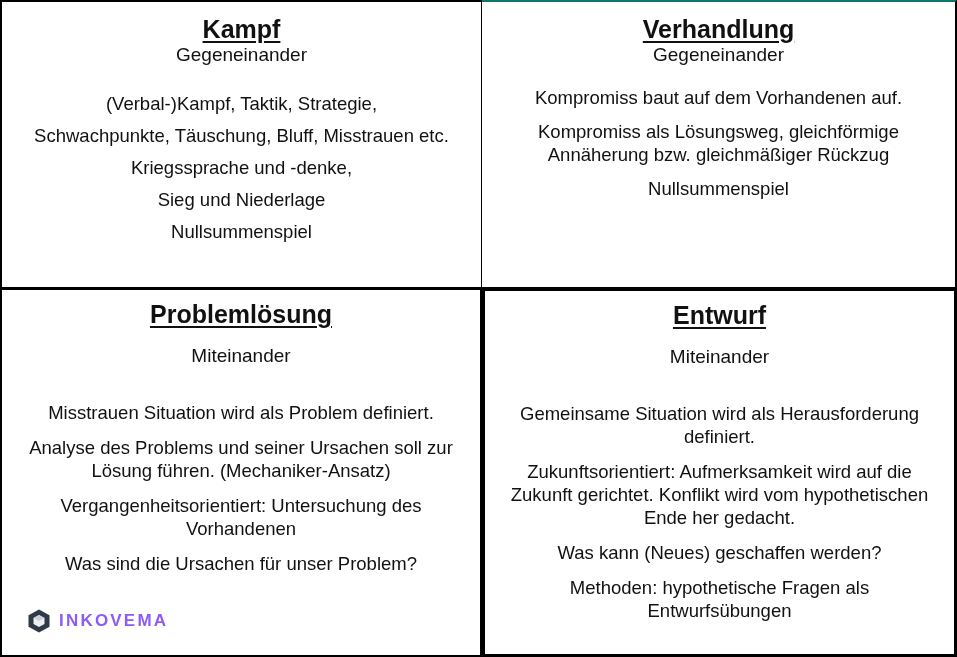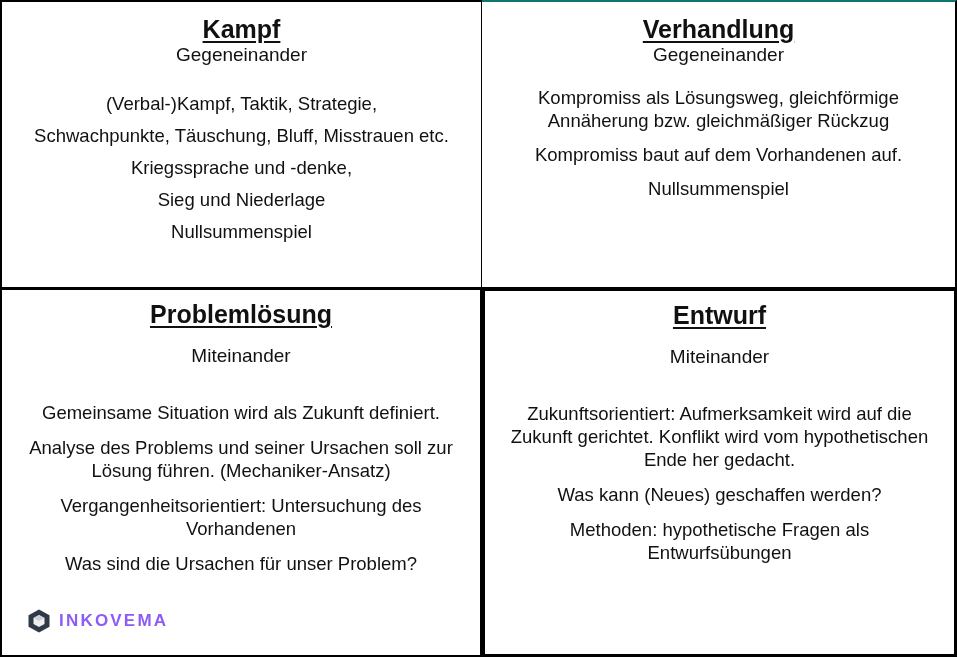--- a/index.html
+++ b/index.html
@@ -142,41 +142,42 @@
         <div class="q-line">Kriegssprache und -denke,</div>
         <div class="q-line">Sieg und Niederlage</div>
         <div class="q-line">Nullsummenspiel</div>
       </div>
     </div>
 
     <div class="quadrant q-top-right">
       <div class="q-title">Verhandlung</div>
       <div class="q-subtitle">Gegeneinander</div>
       <div class="q-lines">
+        <div class="q-line">Kompromiss baut auf dem Vorhandenen auf.</div>
         <div class="q-line">Kompromiss als Lösungsweg, gleichförmige Annäherung bzw. gleichmäßiger Rückzug</div>
-        <div class="q-line">Kompromiss baut auf dem Vorhandenen auf.</div>
         <div class="q-line">Nullsummenspiel</div>
       </div>
     </div>
 
     <div class="quadrant q-bottom-left">
       <div class="q-title">Problemlösung</div>
       <div class="q-subtitle">Miteinander</div>
       <div class="q-lines">
-        <div class="q-line">Gemeinsame Situation wird als Zukunft definiert.</div>
+        <div class="q-line">Misstrauen Situation wird als Problem definiert.</div>
         <div class="q-line">Analyse des Problems und seiner Ursachen soll zur Lösung führen. (Mechaniker-Ansatz)</div>
         <div class="q-line">Vergangenheitsorientiert: Untersuchung des Vorhandenen</div>
         <div class="q-line">Was sind die Ursachen für unser Problem?</div>
       </div>
     </div>
 
     <div class="quadrant q-bottom-right">
       <div class="q-title">Entwurf</div>
       <div class="q-subtitle">Miteinander</div>
       <div class="q-lines">
+        <div class="q-line">Gemeinsame Situation wird als Herausforderung definiert.</div>
         <div class="q-line">Zukunftsorientiert: Aufmerksamkeit wird auf die Zukunft gerichtet. Konflikt wird vom hypothetischen Ende her gedacht.</div>
         <div class="q-line">Was kann (Neues) geschaffen werden?</div>
         <div class="q-line">Methoden: hypothetische Fragen als Entwurfsübungen</div>
       </div>
     </div>
 
   </div>
 
   <div class="logo">
     <span>

